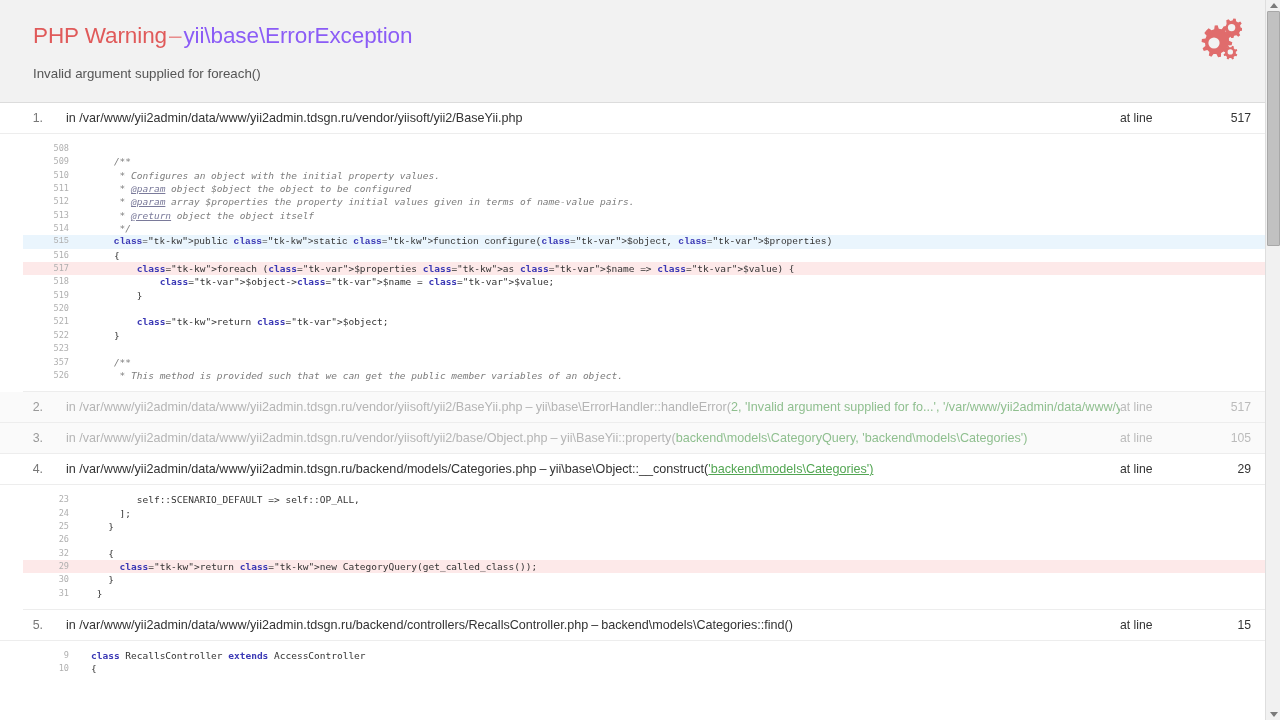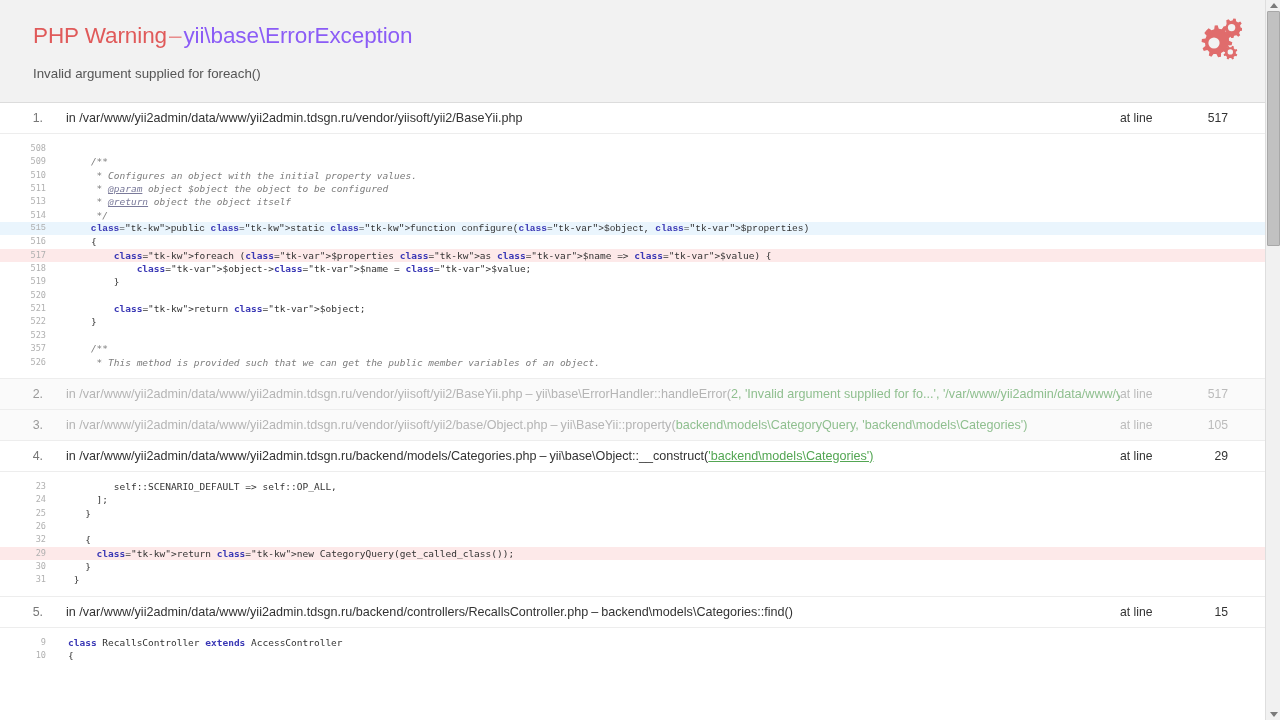--- a/index.html
+++ b/index.html
@@ -93,33 +93,35 @@
   .frame-desc .args-str { color: #8fbf8f; }
   .frame-row.app .frame-desc .args-str { color: #53a653; text-decoration: underline; }
 
   .frame-line {
     flex: 0 0 160px;
     display: flex;
     justify-content: flex-start;
     padding-right: 20px;
     color: #bbb;
     font-size: 12.2px;
+    gap: 23px;
   }
   .frame-row.app .frame-line { color: #333; }
   .frame-line .at { width: 62px; }
   .frame-line .num { width: 46px; text-align: right; }
 
   
   .code-block {
     background: #fff;
     border-bottom: 1px solid #ededed;
     padding: 8px 0 9px 0;
     font-family: "DejaVu Sans Mono", "Liberation Mono", monospace;
     font-size: 9.5px;
     line-height: 13.35px;
+    margin-left: 23px;
   }
   .code-block.last { border-bottom: none; padding-bottom: 0; }
 
   .code-line {
     display: flex;
     white-space: pre;
     min-height: 13.35px;
   }
   .code-line.hl-blue { background: #eaf5fd; font-family: Liberation Mono, monospace; }
   .code-line.hl-red  { background: #fde9e9; }
@@ -212,20 +214,21 @@
         <span class="at">at line</span>
         <span class="num">517</span>
       </div>
     </div>
 
     <div class="code-block" id="block-1">
         <div class="code-line"><span class="ln">508</span><span class="cd">&nbsp;</span></div>
         <div class="code-line"><span class="ln">509</span><span class="cd"><span class="tk-doc">    /**</span></span></div>
         <div class="code-line"><span class="ln">510</span><span class="cd"><span class="tk-doc">     * Configures an object with the initial property values.</span></span></div>
         <div class="code-line"><span class="ln">511</span><span class="cd"><span class="tk-doc">     * <span class="tk-tag">@param</span> object $object the object to be configured</span></span></div>
+        <div class="code-line"><span class="ln">512</span><span class="cd"><span class="tk-doc">     * <span class="tk-tag">@param</span> array $properties the property initial values given in terms of name-value pairs.</span></span></div>
         <div class="code-line"><span class="ln">513</span><span class="cd"><span class="tk-doc">     * <span class="tk-tag">@return</span> object the object itself</span></span></div>
         <div class="code-line"><span class="ln">514</span><span class="cd"><span class="tk-doc">     */</span></span></div>
         <div class="code-line hl-blue"><span class="ln">515</span><span class="cd">    <span <span="" class="tk-kw">class</span>="tk-kw"&gt;public <span <span="" class="tk-kw">class</span>="tk-kw"&gt;static <span <span="" class="tk-kw">class</span>="tk-kw"&gt;function configure(<span <span="" class="tk-kw">class</span>="tk-var"&gt;$object, <span <span="" class="tk-kw">class</span>="tk-var"&gt;$properties)</span></div>
         <div class="code-line"><span class="ln">516</span><span class="cd">    {</span></div>
         <div class="code-line hl-red"><span class="ln">517</span><span class="cd">        <span <span="" class="tk-kw">class</span>="tk-kw"&gt;foreach (<span <span="" class="tk-kw">class</span>="tk-var"&gt;$properties <span <span="" class="tk-kw">class</span>="tk-kw"&gt;as <span <span="" class="tk-kw">class</span>="tk-var"&gt;$name =&gt; <span <span="" class="tk-kw">class</span>="tk-var"&gt;$value) {</span></div>
         <div class="code-line"><span class="ln">518</span><span class="cd">            <span <span="" class="tk-kw">class</span>="tk-var"&gt;$object-&gt;<span <span="" class="tk-kw">class</span>="tk-var"&gt;$name = <span <span="" class="tk-kw">class</span>="tk-var"&gt;$value;</span></div>
         <div class="code-line"><span class="ln">519</span><span class="cd">        }</span></div>
         <div class="code-line"><span class="ln">520</span><span class="cd">&nbsp;</span></div>
         <div class="code-line"><span class="ln">521</span><span class="cd">        <span <span="" class="tk-kw">class</span>="tk-kw"&gt;return <span <span="" class="tk-kw">class</span>="tk-var"&gt;$object;</span></div>
         <div class="code-line"><span class="ln">522</span><span class="cd">    }</span></div>

